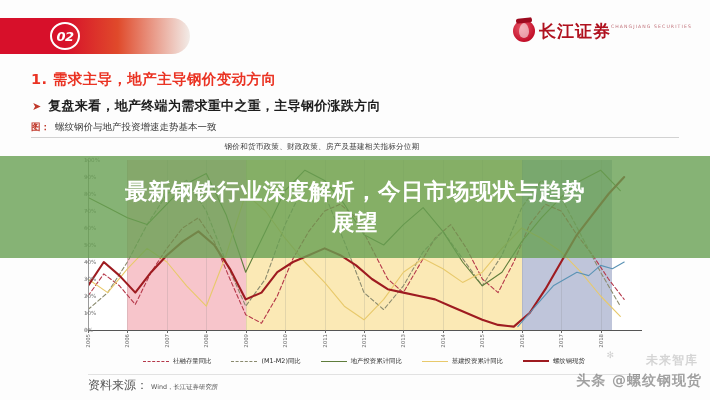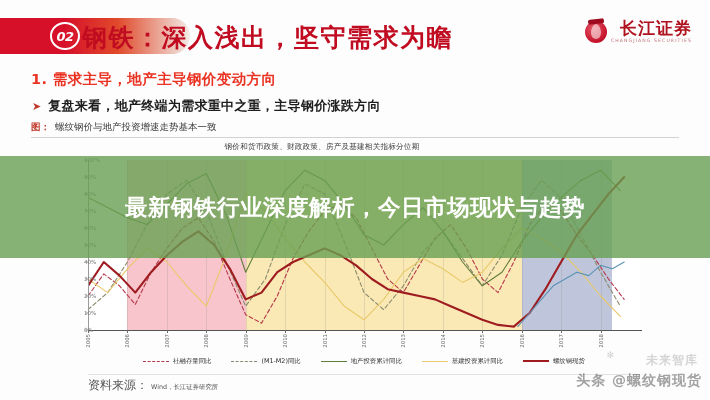--- a/index.html
+++ b/index.html
@@ -70,21 +70,21 @@
     opacity: 0.55;
   }
   .logo-mark::after {
     content: "";
     position: absolute; left: 3px; top: -2px;
     width: 16px; height: 5px;
     background: #9d0a1f;
     border-radius: 2px;
     transform: rotate(-6deg);
   }
-  .logo-text { display: flex; flex-direction: column; line-height: 1; align-items: flex-end; }
+  .logo-text { display: flex; line-height: 1; }
   .logo-cn {
     font-size: 17px; font-weight: bold; color: #b0121f;
     letter-spacing: 1px;
   }
   .logo-en {
     font-size: 4.6px; color: #c1737b;
     letter-spacing: 1.1px; margin-top: 2px;
   }
 
   
@@ -227,21 +227,20 @@
 </head>
 <body>
 
 <div id="page">
 
   <div class="header">
     <div class="header-bar"></div>
     <div class="header-num-circle">
       <span class="header-num">02</span>
     </div>
-    <div class="header-title">钢铁：深入浅出，坚守需求为瞻</div>
   </div>
 
   <div class="logo-wrap">
     <div class="logo-mark"></div>
     <div class="logo-text">
       <span class="logo-cn">长江证券</span>
       <span class="logo-en">CHANGJIANG SECURITIES</span>
     </div>
   </div>
 
@@ -368,19 +367,20 @@
       </div>
     </div>
 
   <div class="source-row">
     <span class="source-label">资料来源：</span>
     <span class="source-value">Wind，长江证券研究所</span>
   </div>
 
   <div class="overlay">
     <div class="overlay-line">最新钢铁行业深度解析，今日市场现状与趋势</div>
+    <div class="overlay-line">展望</div>
   </div>
 
   <div class="wm-dots">✻</div>
   <div class="wm-ghost">未来智库</div>
   <div class="wm-main">头条 @螺纹钢现货</div>
 
 </div>
 
 </body></html>

